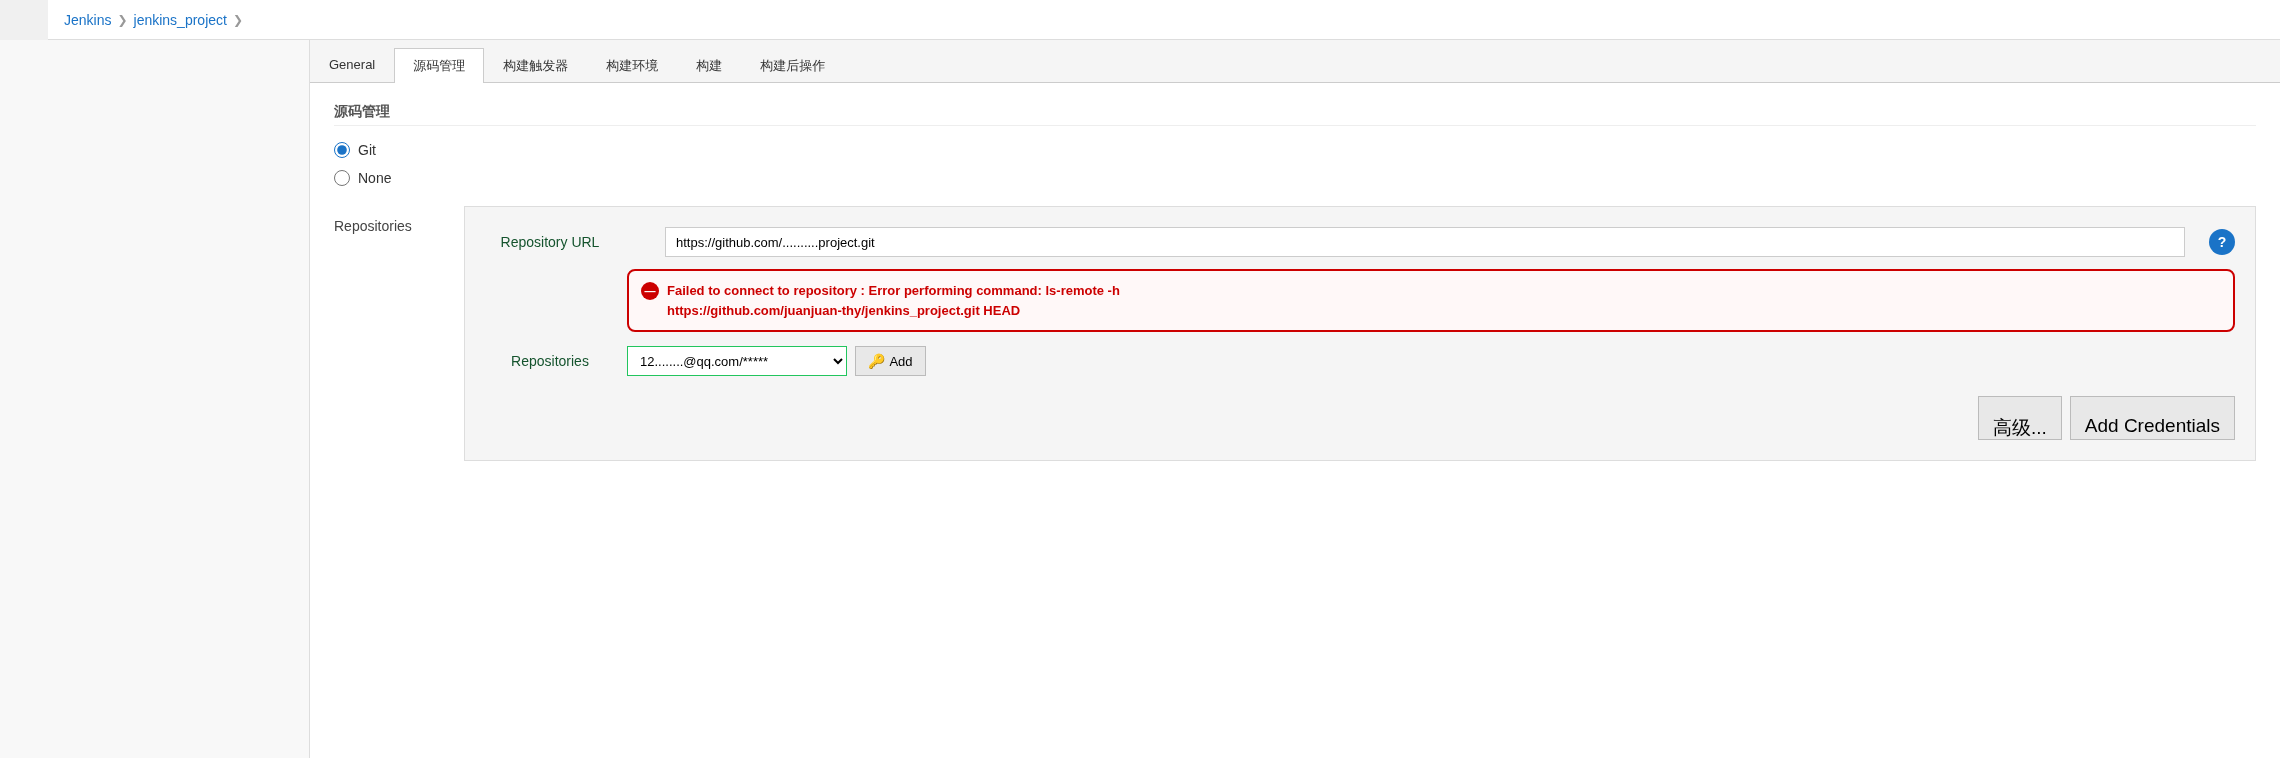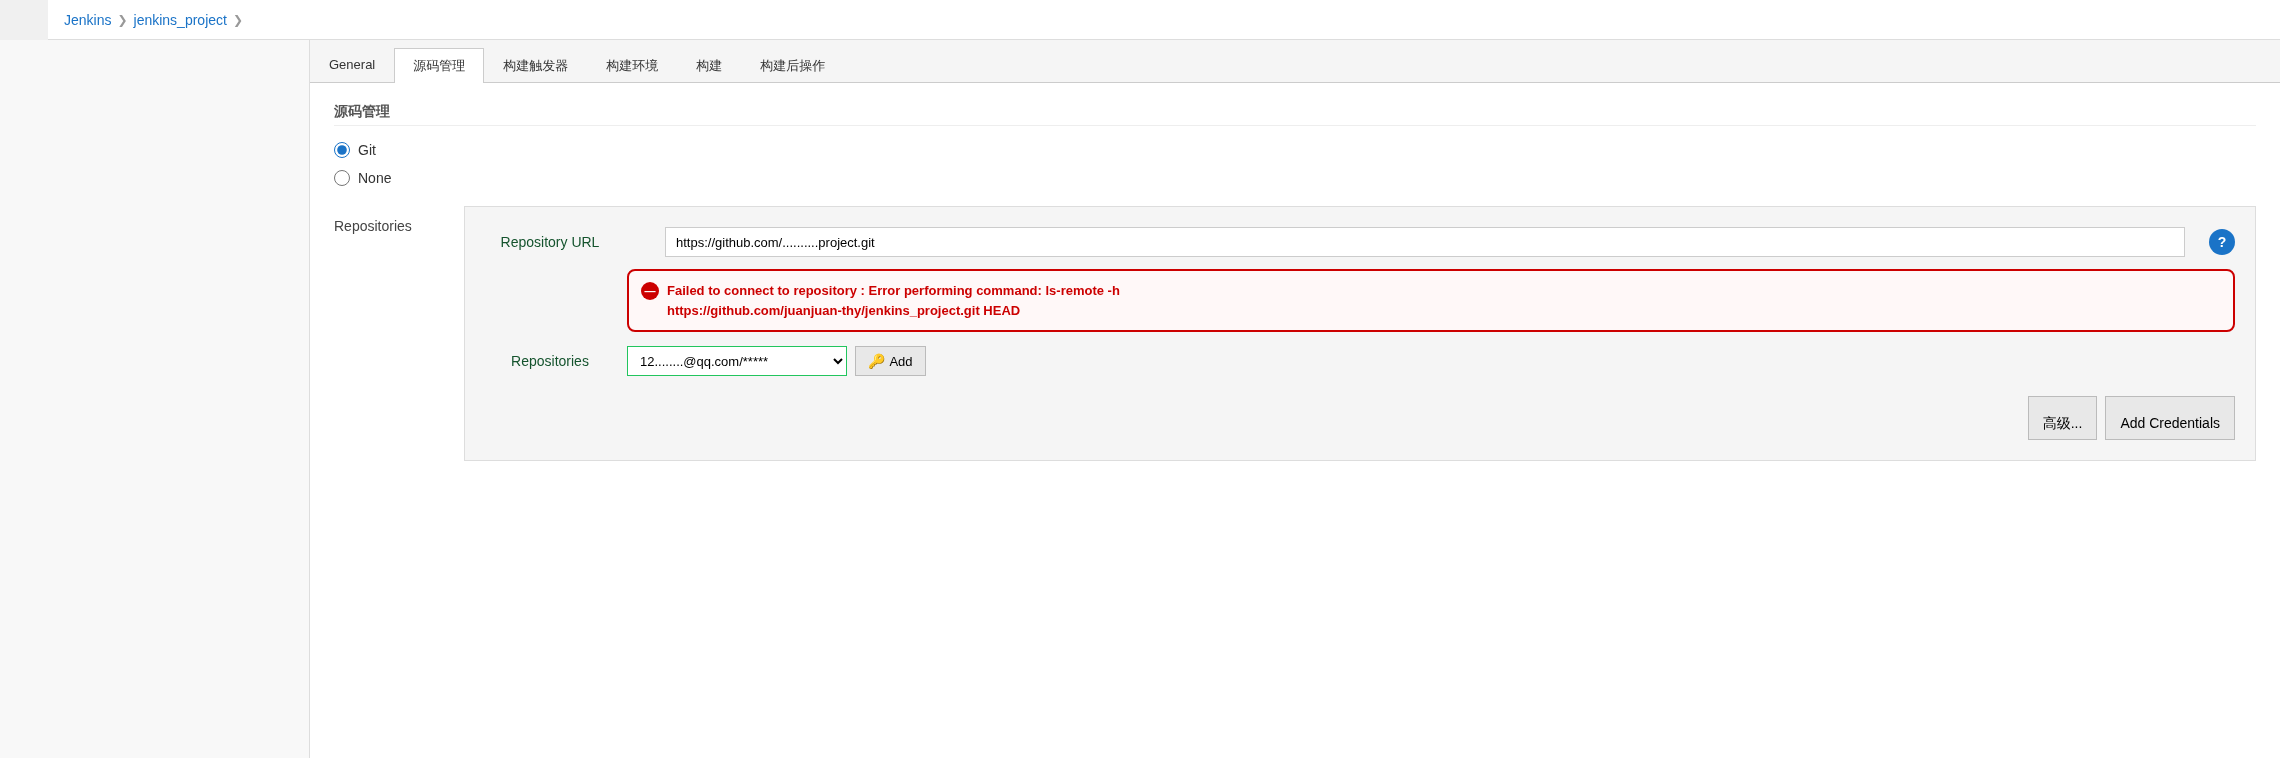--- a/index.html
+++ b/index.html
@@ -272,21 +272,21 @@
       justify-content: flex-end;
       gap: 8px;
       margin-top: 20px;
     }
 
     .action-btn {
       padding: 18px 14px;
       border: 1px solid #bbb;
       background: #e8e8e8;
       cursor: pointer;
-      font-size: 14px;
+      font-size: 19px;
       height: 44px;
     }
   </style>
 </head>
 <body>
 
 <div class="top-bar">
   <div class="breadcrumb">
     <span class="breadcrumb-item">Jenkins</span>
     <span class="breadcrumb-sep">❯</span>

